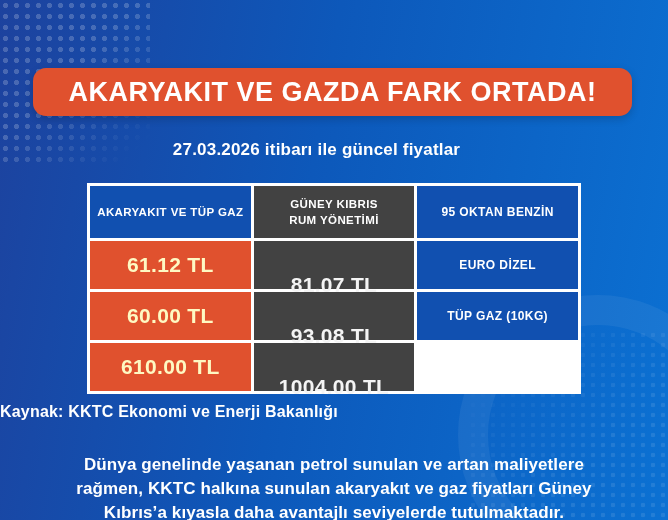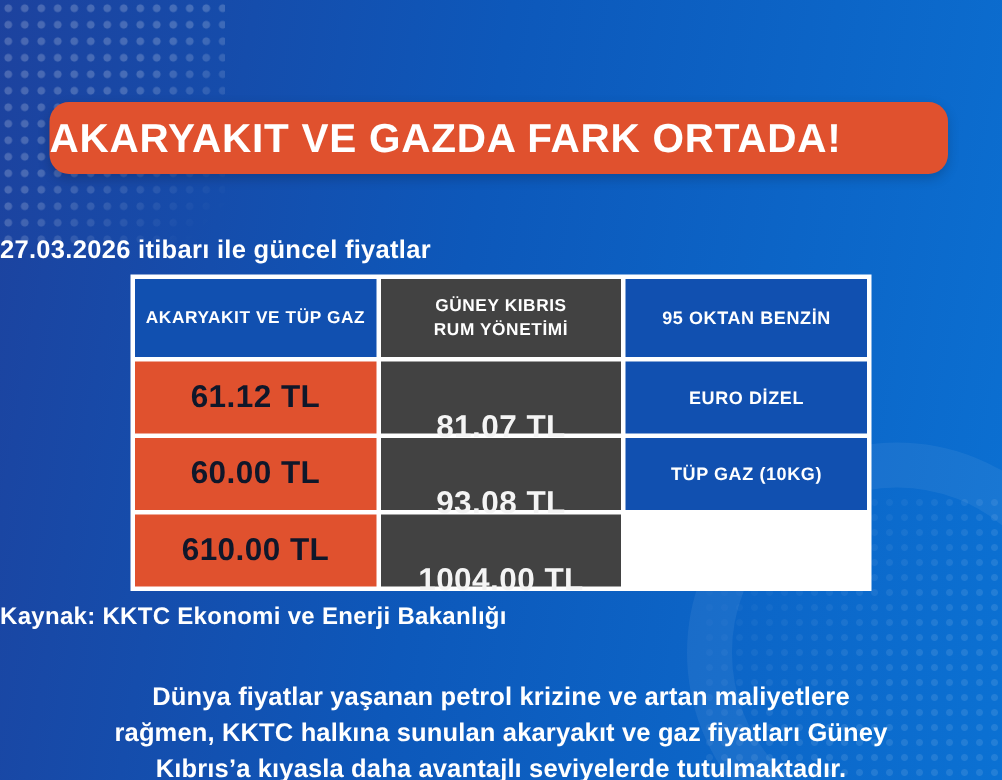--- a/index.html
+++ b/index.html
@@ -42,35 +42,35 @@
     border: 30px solid rgba(255,255,255,0.06);
     box-sizing: border-box;
   }
 
   
   .banner {
     position: absolute; left: 33px; top: 68px;
     width: 599px; height: 48px;
     background: var(--accent_orange, #E0512E);
     border-radius: 13px;
-    display: flex; align-items: center; justify-content: flex-start;
+    display: flex; align-items: center; justify-content: center;
     box-shadow: 0 3px 8px rgba(0,0,0,0.18);
   }
   .banner-text {
     color: #fff;
     font-size: 27px; font-weight: 700;
     letter-spacing: 0.5px;
     white-space: nowrap;
   }
 
   
   .subtitle {
-    position: absolute; left: 0; top: 157px;
+    position: absolute; left: 0; top: 140px;
     width: 633px;
-    text-align: left;
+    text-align: center;
     color: #fff;
     font-size: 17px; font-weight: 700;
     letter-spacing: 0.2px;
   }
 
   
   .price-table {
     position: absolute; left: 87px; top: 183px;
     width: 494px;
     background: #fff;
@@ -93,21 +93,21 @@
     font-size: 11.5px; font-weight: 700;
     letter-spacing: 0.4px; line-height: 16px;
   }
   .label-text {
     font-size: 12px; font-weight: 700;
     letter-spacing: 0.4px;
   }
   .price-text {
     font-size: 21px; font-weight: 700;
     letter-spacing: 0.3px;
-    color: #0f172a;
+    color: #fef9c3;
   }
   .cell.gray .price-text { color: #F4F4F4; margin-top: 40px; }
 
   
   .source {
     position: absolute; top: 403px;
     left: 0; width: 581px;
     text-align: left;
     color: #fff;
     font-size: 16px; font-weight: 700;
@@ -178,18 +178,18 @@
       <span class="price-text">610.00 TL</span>
     </div>
     <div class="cell gray">
       <span class="price-text">1004.00 TL</span>
     </div>
   </div>
 
   <div class="source">Kaynak: KKTC Ekonomi ve Enerji Bakanlığı</div>
 
   <div class="footer">
-    <span class="line">Dünya fiyatlar yaşanan petrol krizine ve artan maliyetlere</span>
+    <span class="line">Dünya genelinde yaşanan petrol sunulan ve artan maliyetlere</span>
     <span class="line">rağmen, KKTC halkına sunulan akaryakıt ve gaz fiyatları Güney</span>
     <span class="line">Kıbrıs’a kıyasla daha avantajlı seviyelerde tutulmaktadır.</span>
   </div>
 
 </div>
 
 </body></html>

